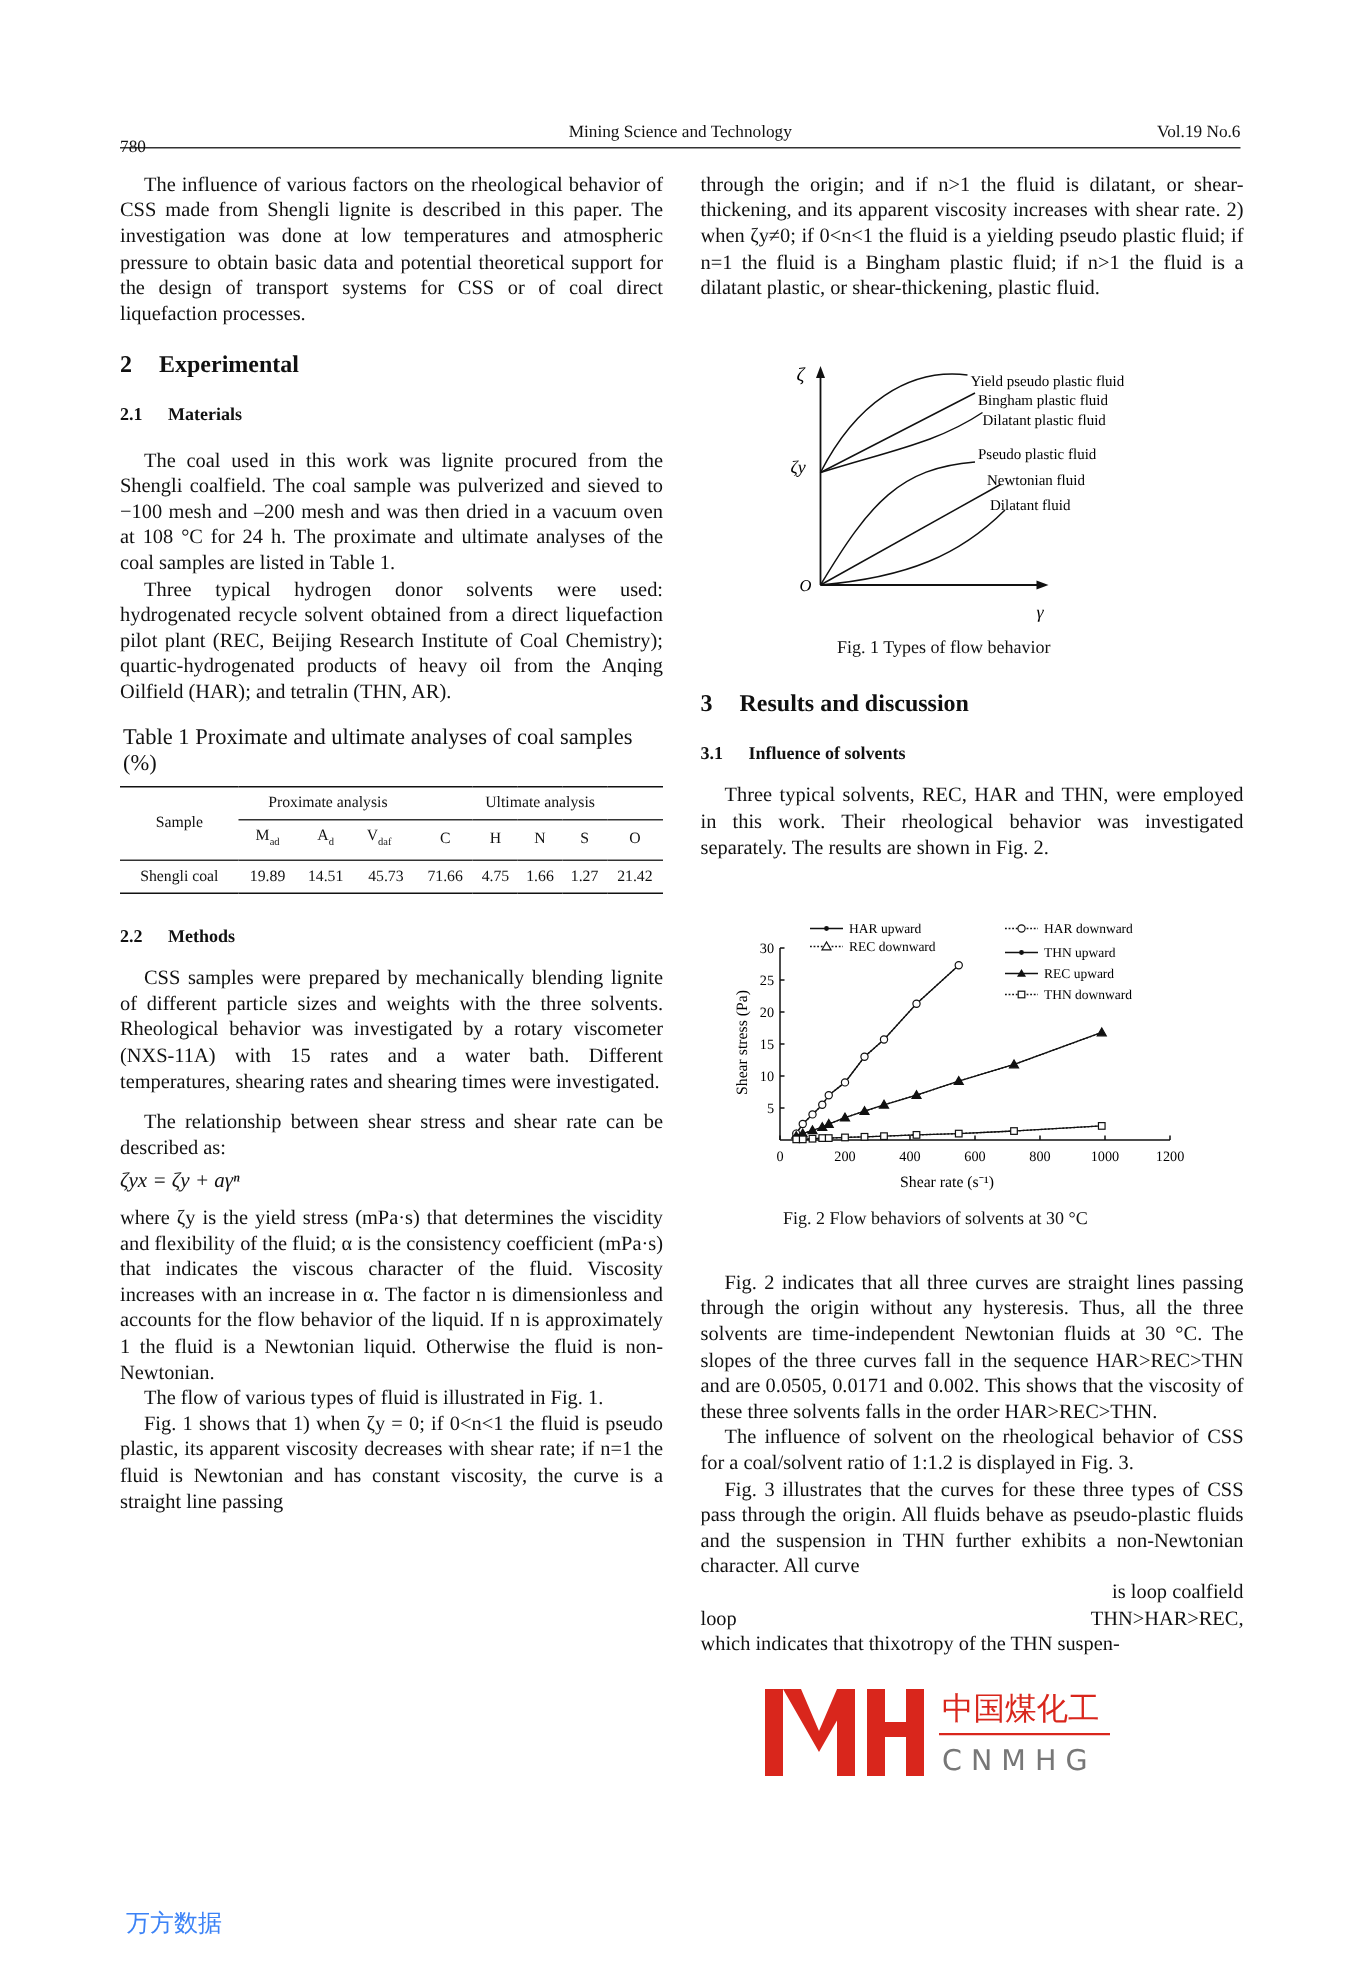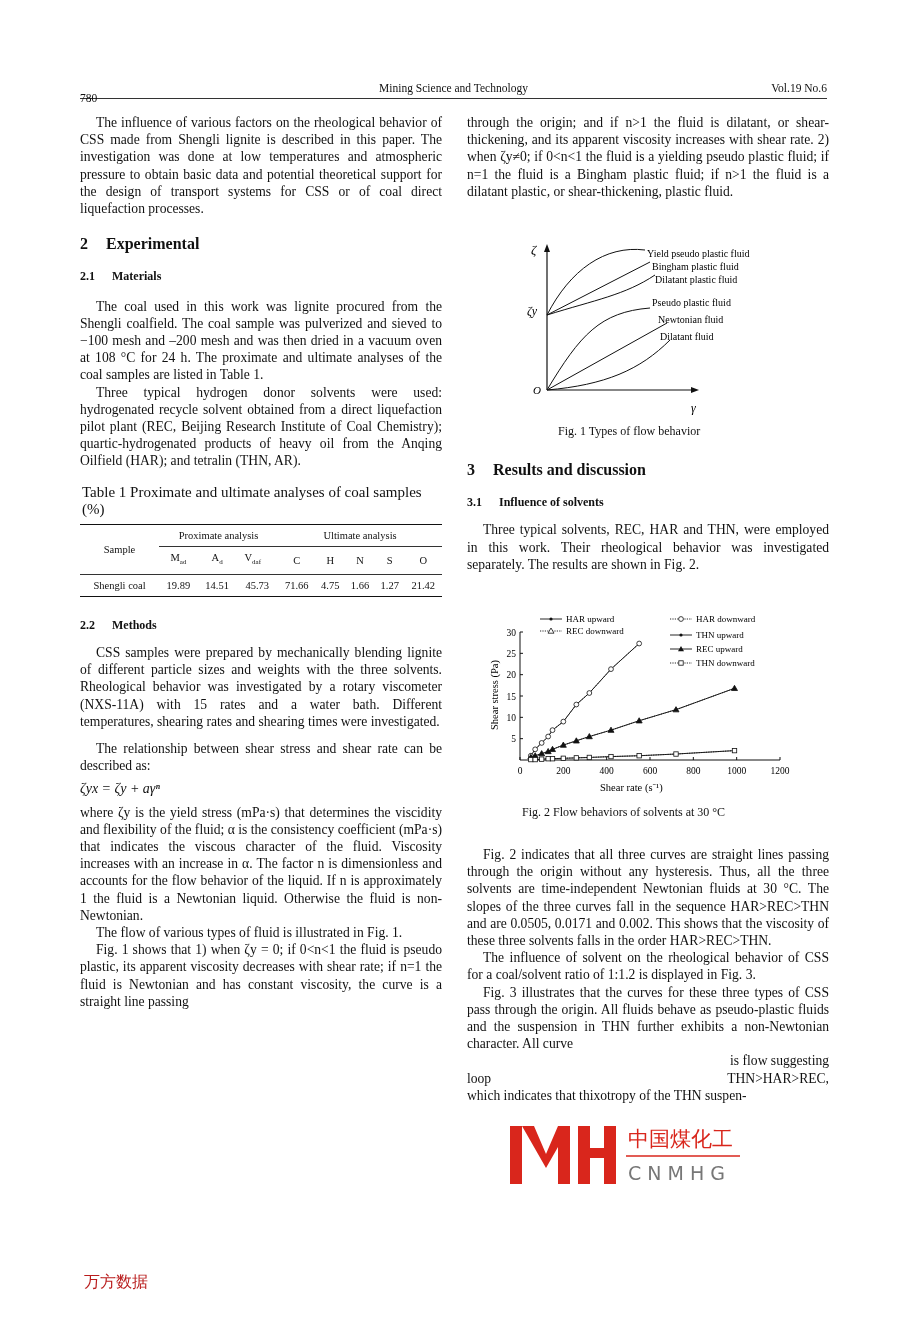--- a/index.html
+++ b/index.html
@@ -19,21 +19,21 @@
   .tcap { font-size: 15px; text-align: left; margin: 4px 0 6px 2px; }
   table.t1 { width: 362px; border-collapse: collapse; font-size: 10.5px; border-top: 1.5px solid #111; border-bottom: 1.5px solid #111; }
   table.t1 td, table.t1 th { font-weight: normal; text-align: center; padding: 2px 1px; }
   table.t1 tr.r2 th { border-top: 1px solid #333; }
   table.t1 tr.r3 td { border-top: 1px solid #333; }
   .ul { border-bottom: 1px solid #333; }
   .fig1 { position: absolute; left: 495px; top: 240px; width: 300px; height: 200px; }
   .fig2 { position: absolute; left: 480px; top: 610px; width: 330px; height: 200px; }
   .figcap { position: absolute; font-size: 12px; }
   .wm { position: absolute; left: 510px; top: 1124px; width: 320px; height: 62px; }
-  .footer { position: absolute; left: 84px; top: 1272px; font-family: Liberation Sans, sans-serif; font-size: 16px; color: #b91c1c; }
+  .footer { position: absolute; left: 84px; top: 1272px; font-family: Liberation Sans, sans-serif; font-size: 16px; color: #3b82f6; }
 </style>
 </head>
 <body>
 
 <div class="hdr">
   <span class="pg">780</span>
   <span class="jt">Mining Science and Technology</span>
   <span class="vol">Vol.19   No.6</span>
 </div>
 
@@ -286,21 +286,21 @@
   <text x="120" y="181" font-size="10.5" font-family="Liberation Serif, serif">Shear rate (s⁻¹)</text>
   <text x="0" y="0" transform="translate(18,120) rotate(-90)" font-size="10.5" font-family="Liberation Serif, serif">Shear stress (Pa)</text>
 </svg>
 <div class="figcap" style="left:522px; top:805px;">Fig. 2   Flow behaviors of solvents at 30 °C</div>
 
 <div class="col" style="left:467px; top:846px;">
   <p>Fig. 2 indicates that all three curves are straight lines passing through the origin without any hysteresis. Thus, all the three solvents are time-independent Newtonian fluids at 30 °C. The slopes of the three curves fall in the sequence HAR&gt;REC&gt;THN and are 0.0505, 0.0171 and 0.002. This shows that the viscosity of these three solvents falls in the order HAR&gt;REC&gt;THN.</p>
   <p>The influence of solvent on the rheological behavior of CSS for a coal/solvent ratio of 1:1.2 is displayed in Fig. 3.</p>
   <p>Fig. 3 illustrates that the curves for these three types of CSS pass through the origin. All fluids behave as pseudo-plastic fluids and the suspension in THN further exhibits a non-Newtonian character. All curve</p>
   <div style="position:relative; height:17.2px;">
-    <span style="position:absolute; right:0;">is flow suggesting</span>
+    <span style="position:absolute; right:0;">is loop coalfield</span>
   </div>
   <div style="position:relative; height:17.2px;">
     <span style="position:absolute; left:0;">loop</span>
     <span style="position:absolute; right:0;">THN&gt;HAR&gt;REC,</span>
   </div>
   <p class="noind">which indicates that thixotropy of the THN suspen-</p>
 </div>
 
 <svg class="wm" viewBox="0 0 320 62">
   <rect x="0" y="0" width="320" height="62" fill="#ffffff" opacity="0.0"></rect>

